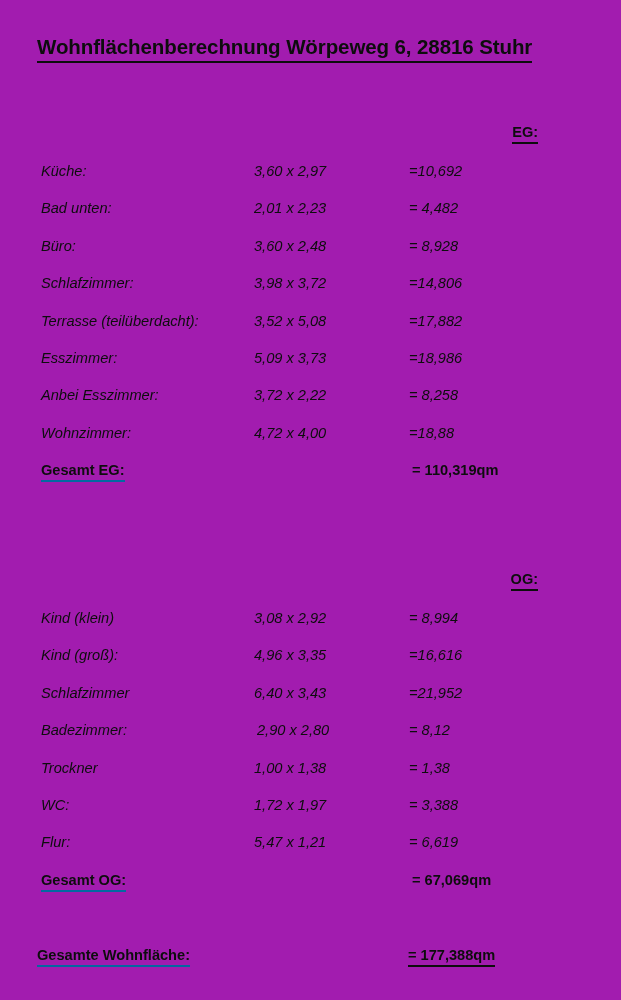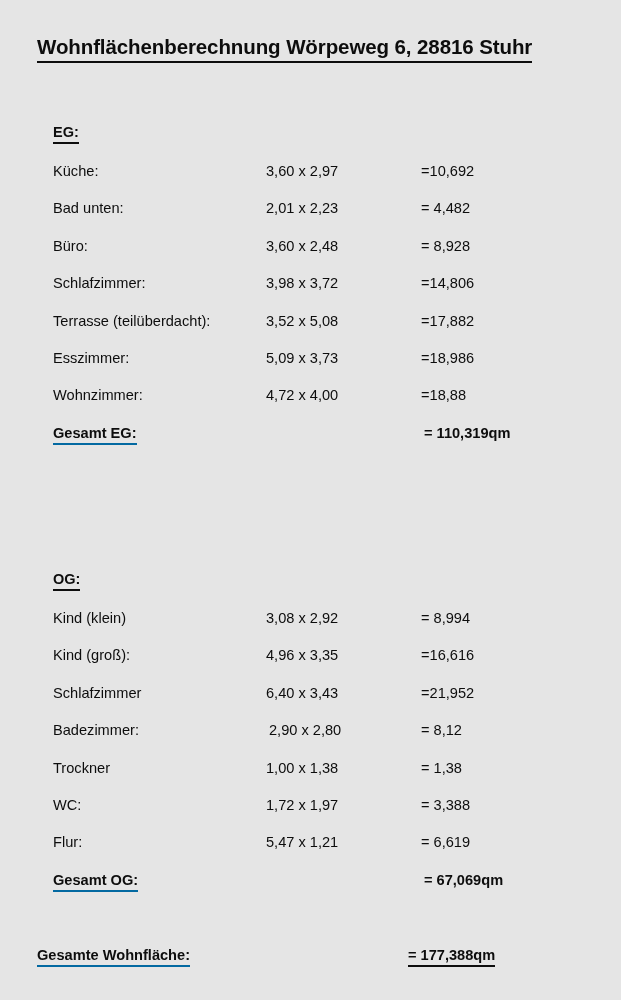--- a/index.html
+++ b/index.html
@@ -12,21 +12,21 @@
     width: 621px;
     height: 1000px;
     font-family: "Liberation Sans", "DejaVu Sans", sans-serif;
     color: #0d0d0d;
     overflow: hidden;
   }
   .page {
     position: relative;
     width: 621px;
     height: 1000px;
-    background: #e5e5e5;
+    background: #a21caf;
     box-sizing: border-box;
   }
 
   
   .doc-title {
     position: absolute;
     left: 37px;
     top: 34px;
     font-size: 20.5px;
     font-weight: 700;
@@ -34,41 +34,43 @@
     line-height: 26px;
     white-space: nowrap;
     border-bottom: 2px solid #0d0d0d;
     padding-bottom: 1px;
     display: inline-block;
   }
 
   
   .section {
     position: absolute;
-    left: 16px;
+    left: 4px;
     width: 497px;
+    text-align: right;
   }
   #section-eg { top: 122px; }
   #section-og { top: 569px; }
 
   .section-heading {
     position: relative;
     left: 37px;
     font-size: 14.5px;
     font-weight: 700;
     line-height: 20px;
     display: inline-block;
     border-bottom: 2px solid #0d0d0d;
     padding-bottom: 0px;
     white-space: nowrap;
   }
 
   .rows {
     position: relative;
     margin-top: 17px;
+    font-style: italic;
   }
 
   .row {
     position: relative;
     height: 37.4px;
     line-height: 20px;
     font-size: 14.6px;
     white-space: nowrap;
   }
   .row .label {
@@ -156,20 +158,25 @@
         </div>
         <div class="row">
           <span class="label">Terrasse (teilüberdacht):</span>
           <span class="dims">3,52 x 5,08</span>
           <span class="value">=17,882</span>
         </div>
         <div class="row">
           <span class="label">Esszimmer:</span>
           <span class="dims">5,09 x 3,73</span>
           <span class="value">=18,986</span>
+        </div>
+        <div class="row">
+          <span class="label">Anbei Esszimmer:</span>
+          <span class="dims">3,72 x 2,22</span>
+          <span class="value">= 8,258</span>
         </div>
         <div class="row">
           <span class="label">Wohnzimmer:</span>
           <span class="dims">4,72 x 4,00</span>
           <span class="value">=18,88</span>
         </div>
       </div>
     <div class="total-row">
       <span class="t-label">Gesamt EG:</span>
       <span class="t-value">= 110,319qm</span>

